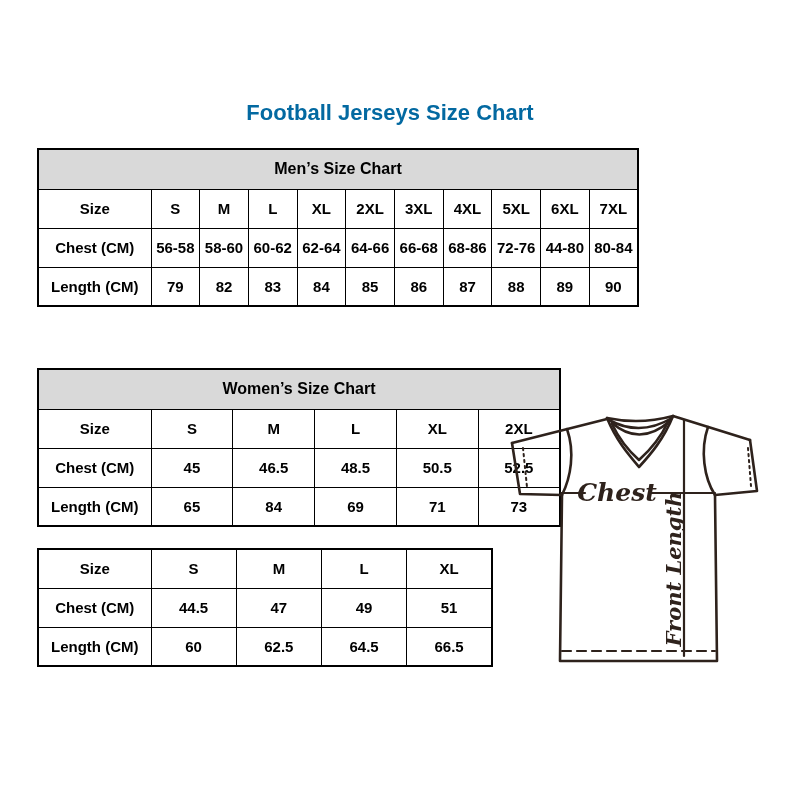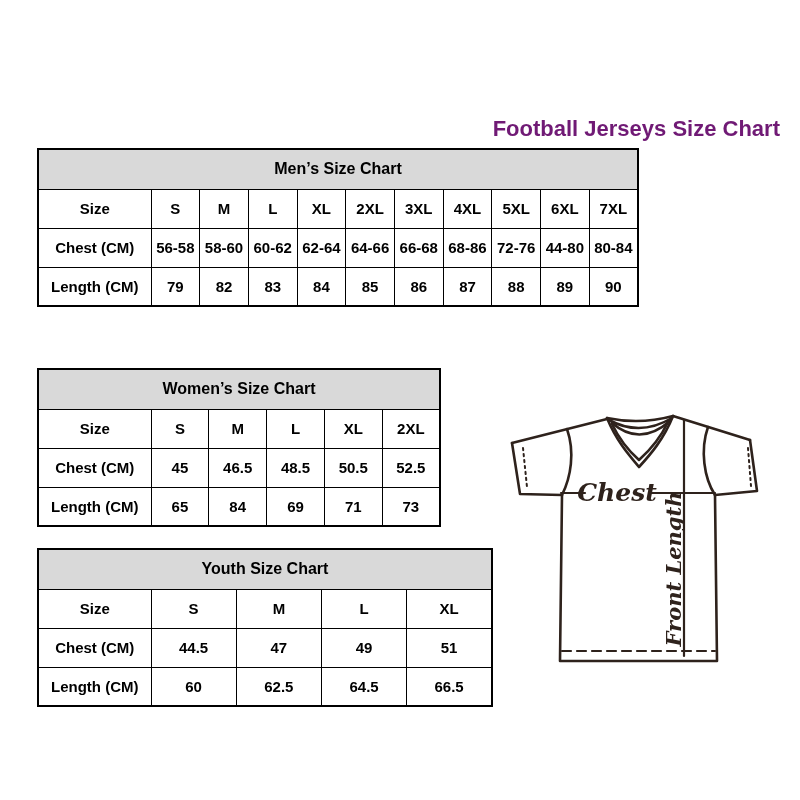--- a/index.html
+++ b/index.html
@@ -7,26 +7,26 @@
   .page {
     position:relative;
     width:800px; height:800px;
     background:#ffffff;
     overflow:hidden;
     font-family:"Liberation Sans", sans-serif;
     color:#000000;
   }
   .page-title {
     position:absolute;
-    left:0; top:116px;
+    left:0; top:100px;
     width:780px;
-    text-align:right;
+    text-align:center;
     font-size:22px;
     font-weight:bold;
-    color:#701a75;
+    color:#0369a1;
   }
   table.size-table {
     position:absolute;
     border-collapse:collapse;
     table-layout:fixed;
     background:#ffffff;
     border:2.5px solid #000000;
   }
   table.size-table td {
     border:1.5px solid #000000;
@@ -38,21 +38,21 @@
     padding:0 2px;
     overflow:hidden;
     white-space:nowrap;
   }
   table.size-table td.caption-cell {
     background:#d9d9d9;
     font-size:16px;
     height:40px;
   }
   #mens-table   { left:37px; top:148px; width:602px; }
-  #womens-table { left:37px; top:368px; width:404px; }
+  #womens-table { left:37px; top:368px; width:524px; }
   #youth-table  { left:37px; top:548px; width:456px; }
   col.label-col { width:113px; }
   .jersey-diagram {
     position:absolute;
     left:500px; top:398px;
     width:280px; height:280px;
   }
   .jersey-diagram text {
     font-family:"DejaVu Serif", serif;
     font-style:italic;
@@ -169,23 +169,20 @@
 
   <table class="size-table" id="youth-table">
     <colgroup>
       <col class="label-col">
         <col>
         <col>
         <col>
         <col>
     </colgroup>
     <tbody>
-      <tr>
-        <td class="caption-cell" colspan="5">Youth Size Chart</td>
-      </tr>
     <tr>
           <td>Size</td>
           <td>S</td>
           <td>M</td>
           <td>L</td>
           <td>XL</td>
         </tr>
         <tr>
           <td>Chest (CM)</td>
           <td>44.5</td>

